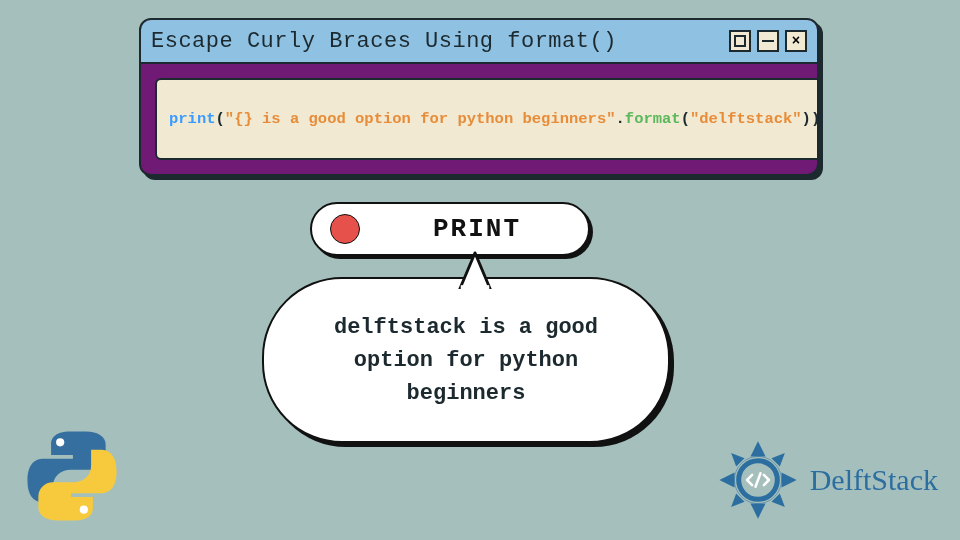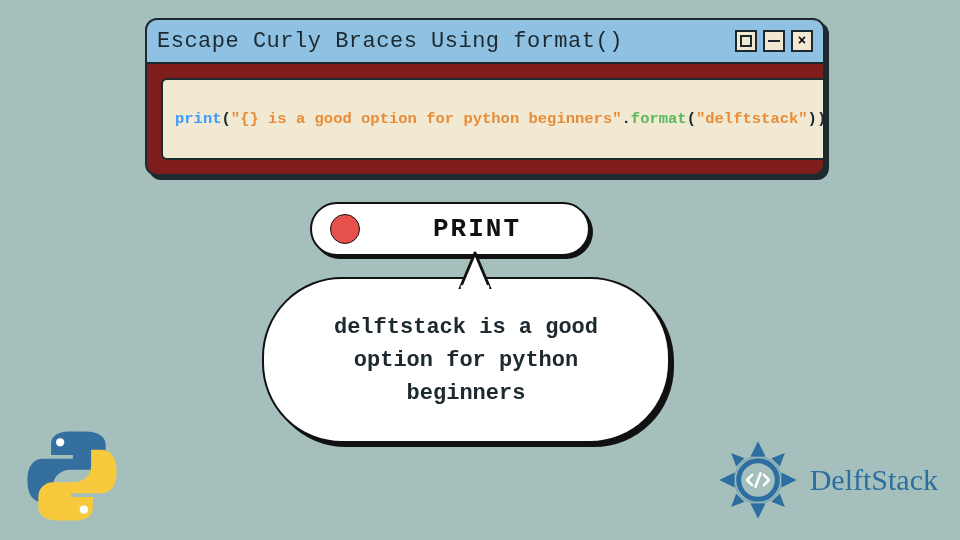--- a/index.html
+++ b/index.html
@@ -8,24 +8,24 @@
     height: 540px;
     background: #a5c0bc;
     position: relative;
     font-family: "Comic Sans MS", "Chalkboard SE", sans-serif;
     overflow: hidden;
   }
 
   
   .window {
     position: absolute;
-    left: 145px;
+    left: 139px;
     top: 18px;
     width: 680px;
-    background: #7f1d1d;
+    background: #701a75;
     border: 2px solid #1c2a2f;
     border-radius: 12px;
     box-shadow: 4px 4px 0 #1c2a2f;
     overflow: hidden;
   }
   .titlebar {
     height: 44px;
     background: #8fc1e3;
     border-bottom: 2px solid #1c2a2f;
     display: flex;

